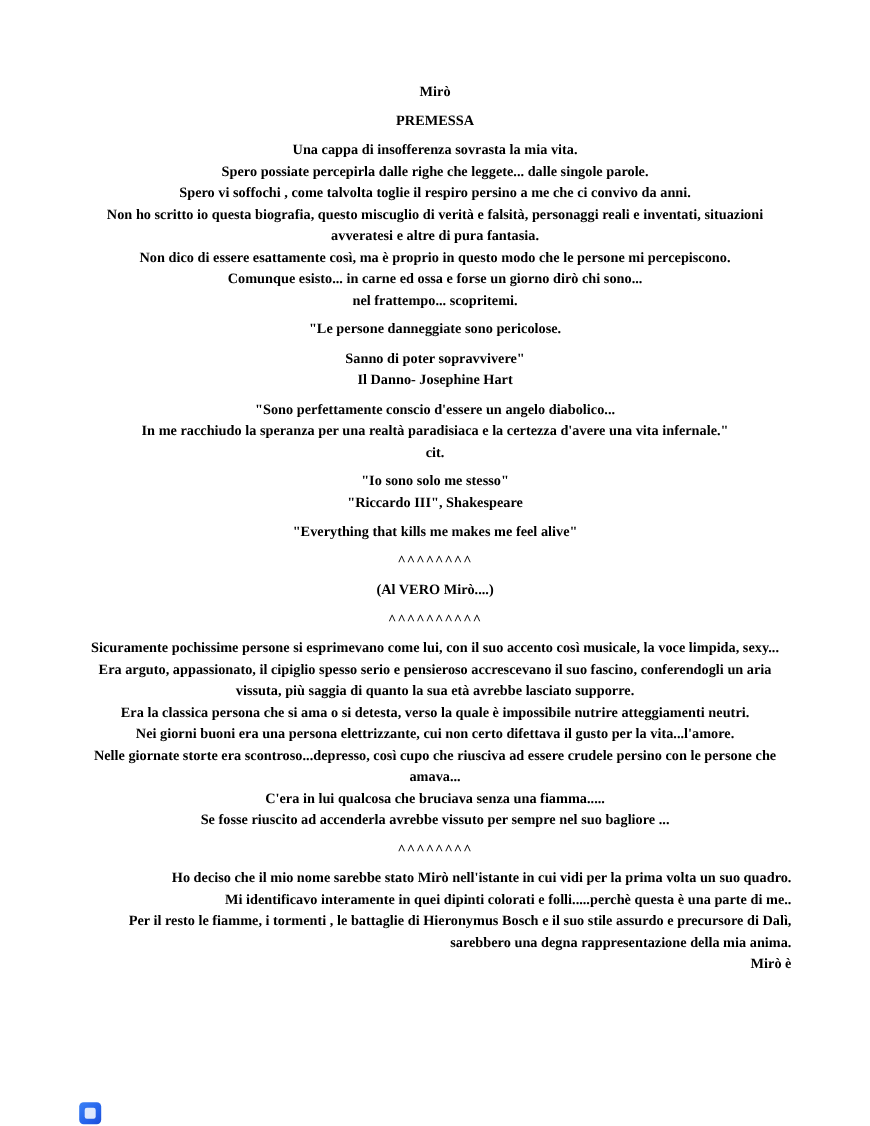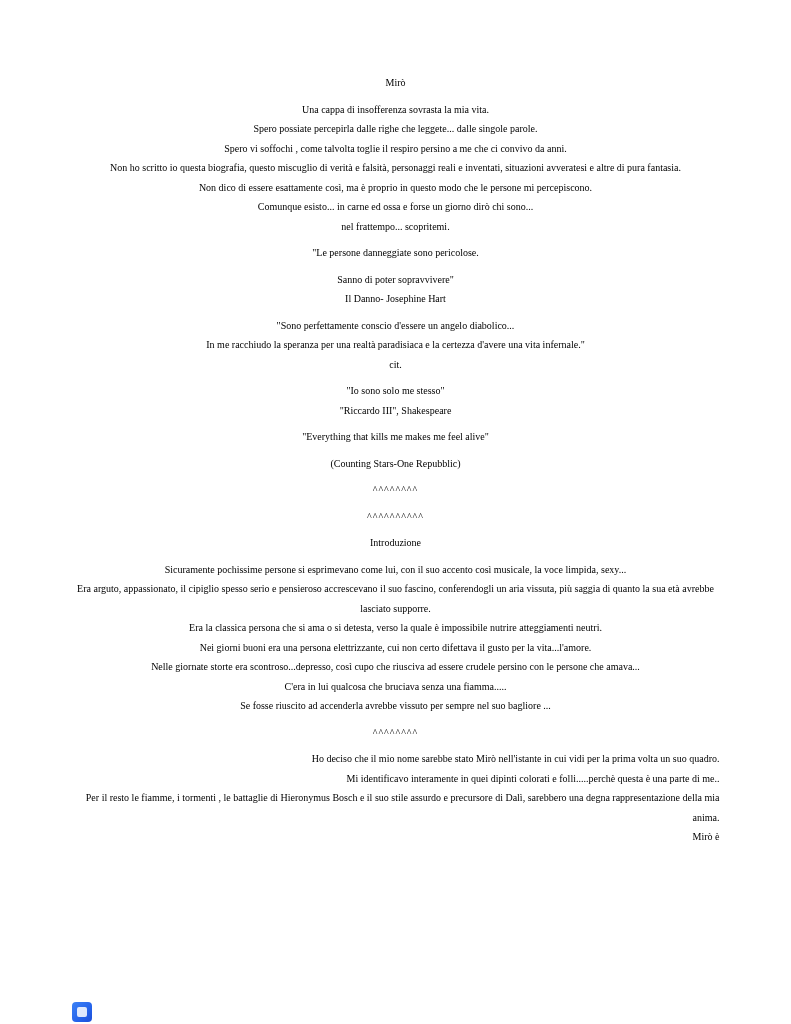--- a/index.html
+++ b/index.html
@@ -21,23 +21,23 @@
     margin: 0 auto;
     padding-top: 66px;
     text-align: center;
     font-size: 15px;
     line-height: 19.5px;
   }
   .content p,
   .content h1 {
     margin: 7px 0 0 0;
     white-space: pre-line;
-    font-size: 10px;
+    font-size: 13px;
     line-height: 19.5px;
-    font-weight: normal;
+    font-weight: bold;
   }
   .b { font-weight: bold; }
   .title { margin-top: 0; }
   .subtitle { margin-top: 0; }
   .gap-lg { margin-top: 27px; }
   .gap-md { margin-top: 11px; text-align: right; }
   .sep {
     font-size: 14px;
     letter-spacing: 1px;
     color: #000000;
@@ -64,20 +64,21 @@
 </style>
 </head>
 <body>
 
 <div class="page">
   <div class="content">
 
     <h1 class="b title">Mirò</h1>
 
 
+    <p class="b">PREMESSA</p>
 
     <p>Una cappa di insofferenza sovrasta la mia vita.
 Spero possiate percepirla dalle righe che leggete... dalle singole parole.
 Spero vi soffochi , come talvolta toglie il respiro persino a me che ci convivo da anni.
 Non ho scritto io questa biografia, questo miscuglio di verità e falsità, personaggi reali e inventati, situazioni avveratesi e altre di pura fantasia.
 Non dico di essere esattamente così, ma è proprio in questo modo che le persone mi percepiscono.
 Comunque esisto... in carne ed ossa e forse un giorno dirò chi sono...
 nel frattempo... scopritemi.</p>
 
     <p class="b gap-lg">"Le persone danneggiate sono pericolose.</p>
@@ -87,28 +88,27 @@
 
     <p class="b">"Sono perfettamente conscio d'essere un angelo diabolico...
 In me racchiudo la speranza per una realtà paradisiaca e la certezza d'avere una vita infernale."
 cit.</p>
 
     <p class="b">"Io sono solo me stesso"
 "Riccardo III", Shakespeare</p>
 
     <p class="b">"Everything that kills me makes me feel alive"</p>
 
-    <p class="b">(Counting Stars-One Repubblic)</p>
 
     <p class="sep">^^^^^^^^</p>
 
+    <p class="b">(Al VERO Mirò....)</p>
 
     <p class="sep">^^^^^^^^^^</p>
 
-    <p>Introduzione</p>
 
     <p>Sicuramente pochissime persone si esprimevano come lui, con il suo accento così musicale, la voce limpida, sexy...
 Era arguto, appassionato, il cipiglio spesso serio e pensieroso accrescevano il suo fascino, conferendogli un aria vissuta, più saggia di quanto la sua età avrebbe lasciato supporre.
 Era la classica persona che si ama o si detesta, verso la quale è impossibile nutrire atteggiamenti neutri.
 Nei giorni buoni era una persona elettrizzante, cui non certo difettava il gusto per la vita...l'amore.
 Nelle giornate storte era scontroso...depresso, così cupo che riusciva ad essere crudele persino con le persone che amava...
 C'era in lui qualcosa che bruciava senza una fiamma.....
 Se fosse riuscito ad accenderla avrebbe vissuto per sempre nel suo bagliore ...</p>
 
     <p class="sep">^^^^^^^^</p>

